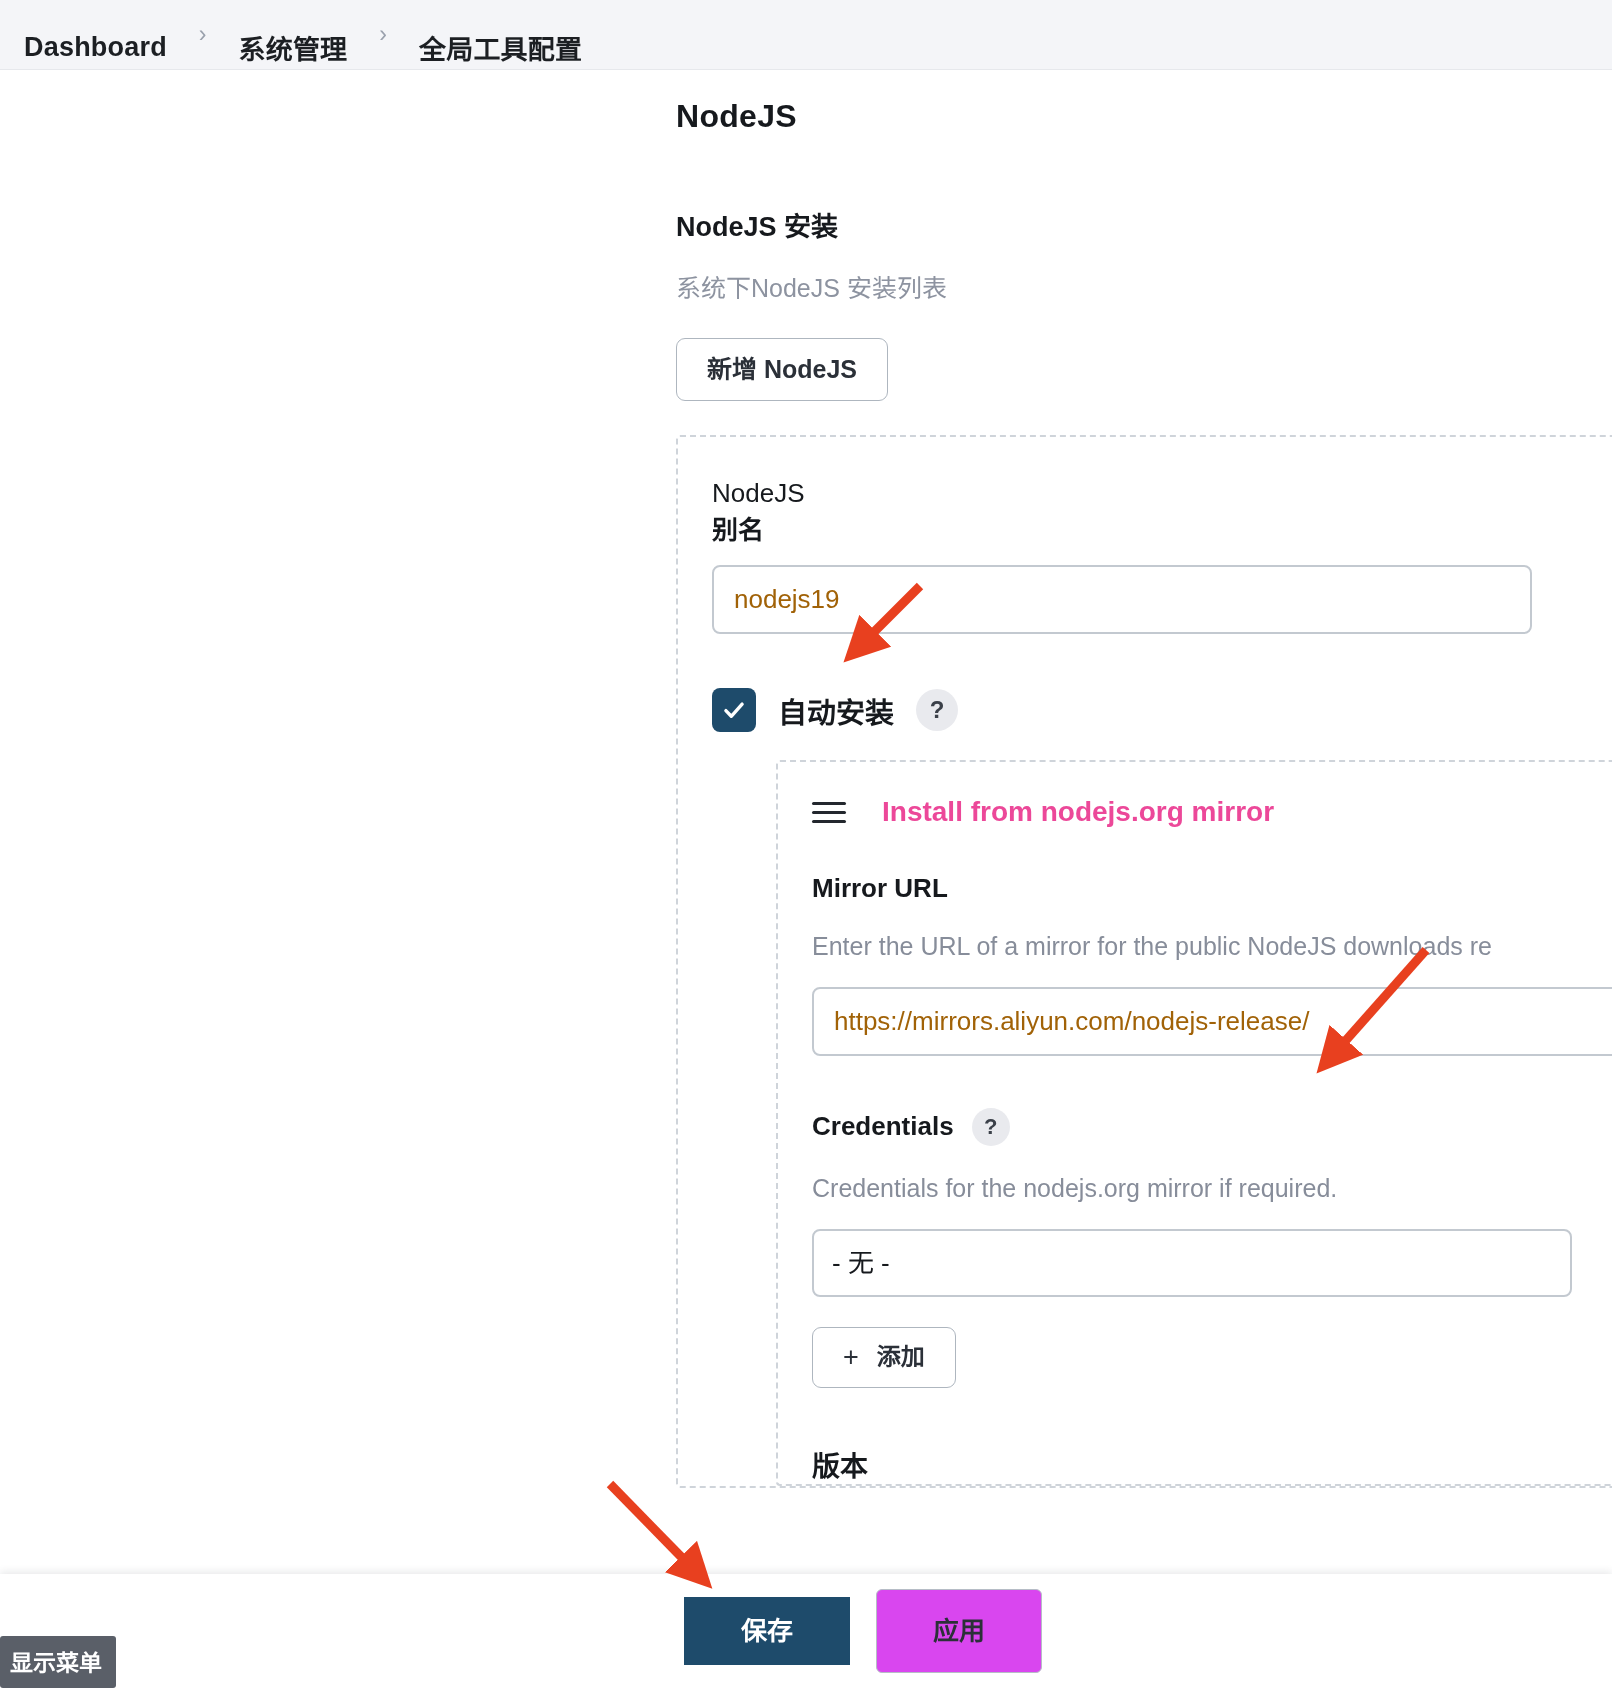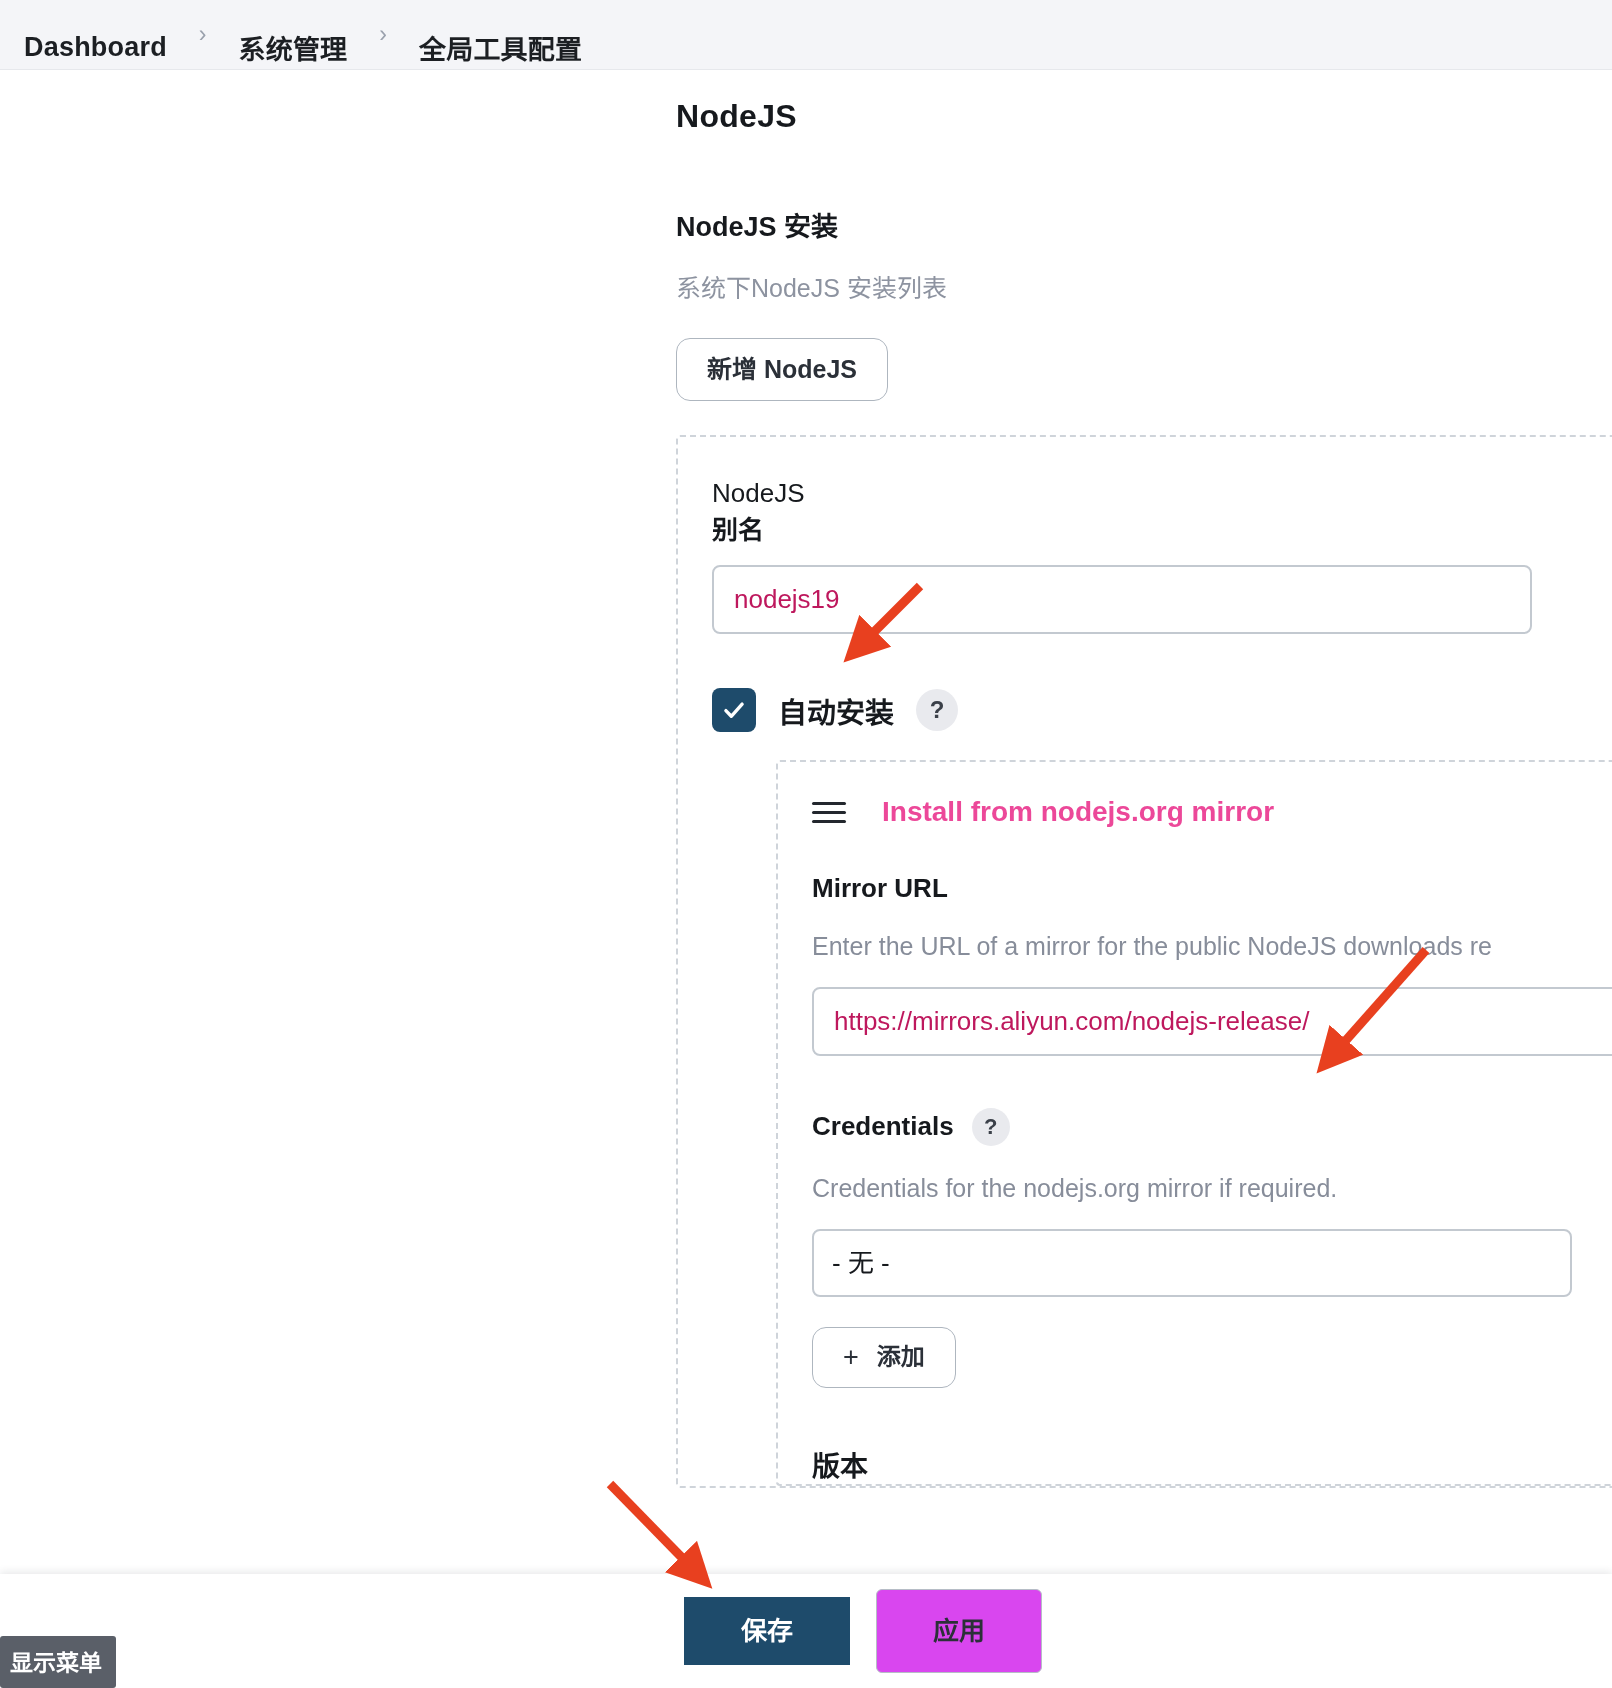--- a/index.html
+++ b/index.html
@@ -72,21 +72,21 @@
     color: #8d93a0;
     margin: 0 0 34px 0;
     font-weight: 400;
   }
 
   
   .btn {
     font-family: "Liberation Sans", "DejaVu Sans", sans-serif;
     background: #ffffff;
     border: 1.5px solid #aeb6bf;
-    border-radius: 14px;
+    border-radius: 9px;
     color: #2b3038;
     font-size: 24px;
     font-weight: 600;
     padding: 16px 28px;
     cursor: pointer;
     line-height: 1;
   }
   .btn-add-nodejs { padding: 18px 30px; font-size: 25px; }
 
   
@@ -116,21 +116,21 @@
   .field-label .strong { font-weight: 700; display: block; }
 
   .text-input {
     display: block;
     width: 820px;
     border: 2px solid #c3c9d0;
     border-radius: 8px;
     background: #fff;
     font-family: "Liberation Sans", "DejaVu Sans", sans-serif;
     font-size: 26px;
-    color: #be185d;
+    color: #a16207;
     padding: 17px 20px;
     outline: none;
   }
 
   
   .check-row {
     display: flex;
     align-items: center;
     gap: 22px;
     margin-top: 54px;

